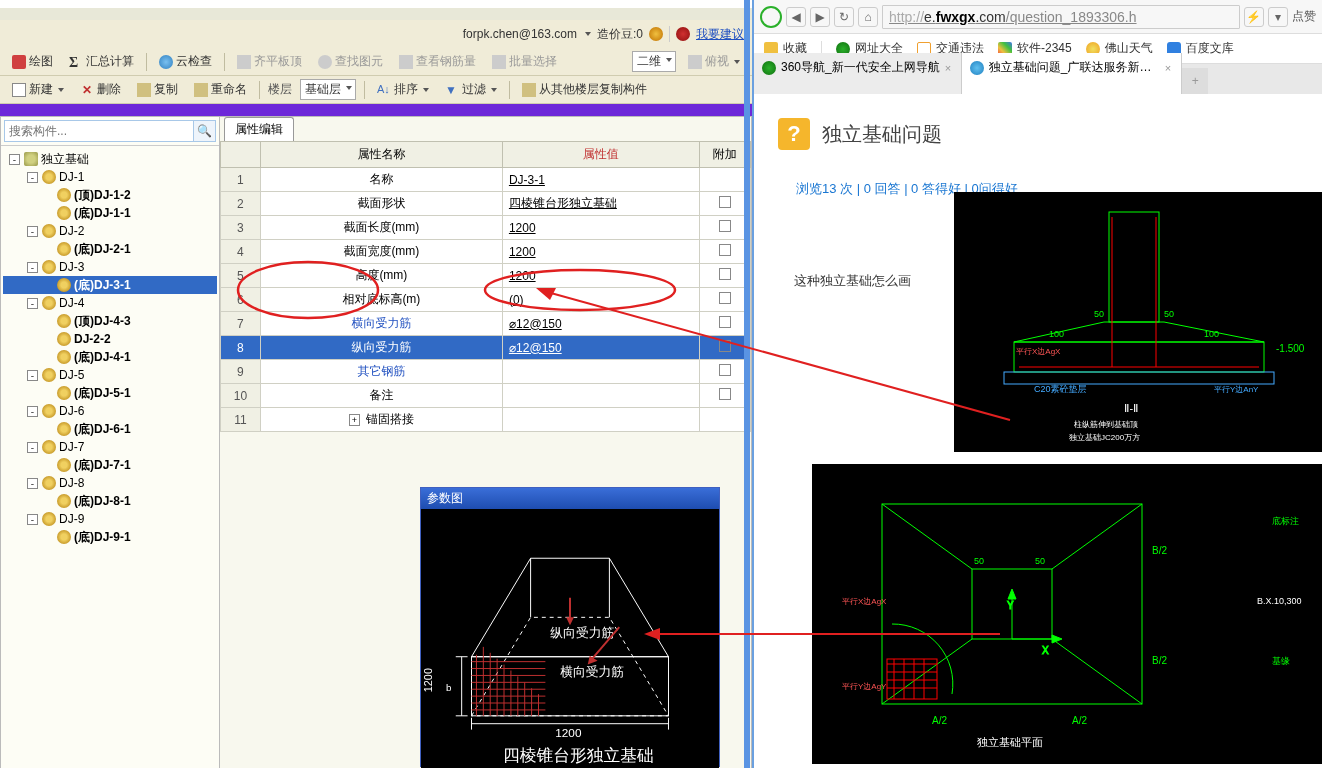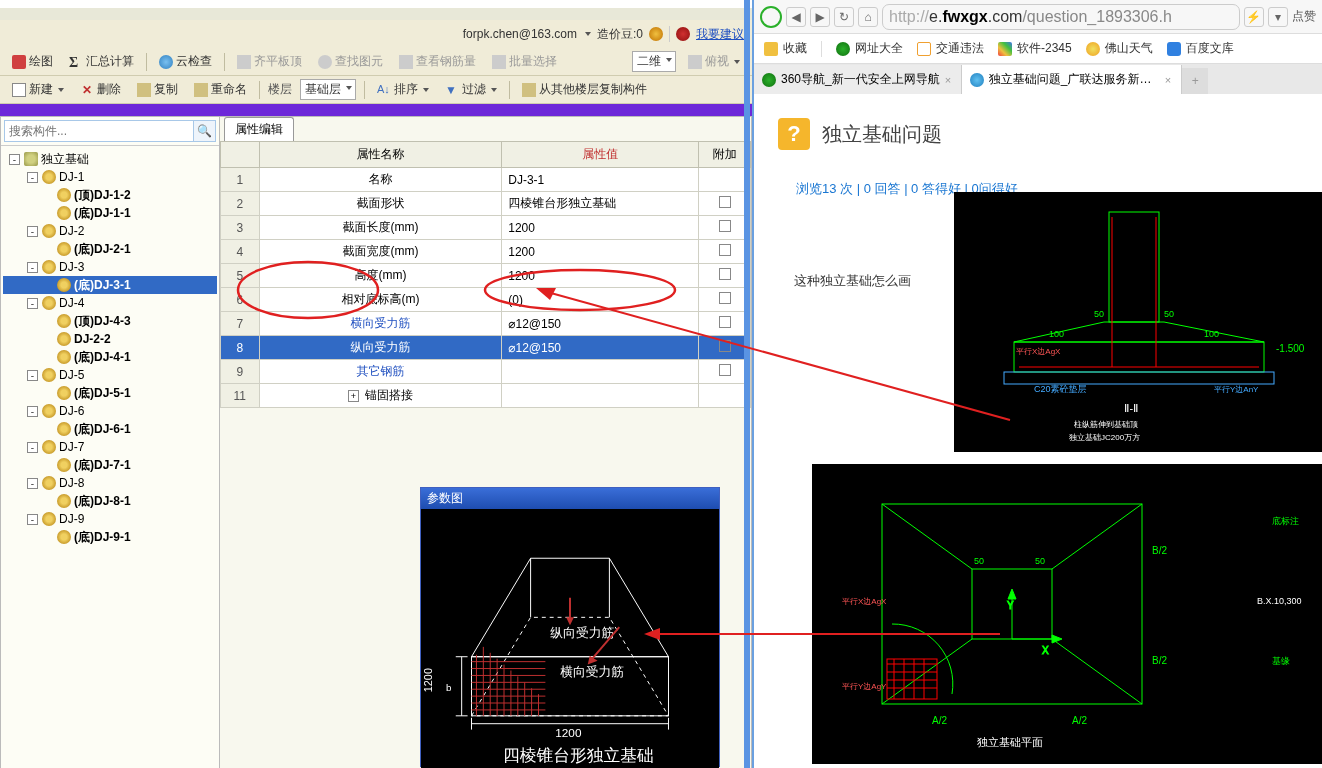--- a/index.html
+++ b/index.html
@@ -42,46 +42,46 @@
 
 .right-panel { flex: 1; background: #f8f8ee; border: 1px solid #bbb; border-left: none; position: relative; display: flex; flex-direction: column; }
 .tab-strip { height: 24px; display: flex; align-items: flex-end; padding-left: 4px; }
 .tab { font-size: 12px; padding: 3px 10px; border: 1px solid #999; border-bottom: none; background: #fff; border-radius: 3px 3px 0 0; }
 .prop-table { border: 1px solid #aaa; background: #fff; font-size: 12px; border-collapse: collapse; }
 .prop-table th { background: #f0f0e4; border: 1px solid #c0c0b0; padding: 4px 6px; font-weight: normal; }
 .prop-table th.val { color: #c03030; }
 .prop-table td { border: 1px solid #d0d0c4; padding: 3px 6px; height: 17px; }
 .prop-table td.rn { background: #f0f0e4; text-align: center; width: 24px; color: #555; }
 .prop-table td.nm { width: 160px; text-align: center; }
-.prop-table td.val { width: 130px; }
+.prop-table td.val { width: 130px; text-decoration: underline; }
 .prop-table td.ck { width: 34px; text-align: center; }
 .prop-table td.ck .box { width: 12px; height: 12px; border: 1px solid #888; display: inline-block; }
 .prop-table tr.sel td { background: #316ac5; color: #fff; }
 .prop-table tr.sel td.rn { background: #316ac5; color: #fff; }
 .prop-table td.nm.blue { color: #2050c0; }
 .prop-table td.nm.plus::before { content: "+"; border: 1px solid #888; font-size: 9px; padding: 0 2px; margin-right: 6px; }
 
 .param-diagram { position: absolute; left: 200px; top: 370px; width: 300px; height: 280px; background: #001048; border: 1px solid #4060c0; }
 .param-diagram .title { background: linear-gradient(#3a6ed8,#1e4db0); color: #fff; font-size: 12px; padding: 2px 6px; }
 .param-diagram svg { width: 100%; height: calc(100% - 18px); background: #000; }
 
 
 .browser { position: absolute; left: 752px; top: 0; width: 570px; height: 768px; background: #fff; border-left: 2px solid #6aa0e0; }
 .br-top { height: 34px; display: flex; align-items: center; gap: 4px; padding: 0 6px; background: #f7f7f7; border-bottom: 1px solid #ddd; }
 .navbtn { width: 20px; height: 20px; border: 1px solid #ccc; border-radius: 3px; display: flex; align-items: center; justify-content: center; font-size: 12px; color: #666; cursor: pointer; }
 .circ { width: 22px; height: 22px; border: 2px solid #2ab02a; border-radius: 50%; }
-.addr { flex: 1; border: 1px solid #ccc; border-radius: 7px; padding: 3px 6px; font-size: 16px; color: #888; overflow: hidden; white-space: nowrap; }
+.addr { flex: 1; border: 1px solid #ccc; border-radius: 1px; padding: 3px 6px; font-size: 14px; color: #888; overflow: hidden; white-space: nowrap; text-decoration: underline; }
 .addr .prot { color: #aaa; }
 
 .fav-bar { height: 30px; display: flex; align-items: center; gap: 14px; padding: 0 10px; font-size: 12px; border-bottom: 1px solid #ddd; color: #333; }
 .fav-bar .fav { display: flex; align-items: center; gap: 5px; cursor: pointer; }
 .fav .fic { width: 14px; height: 14px; border-radius: 2px; }
 
 .tabs-bar { height: 30px; display: flex; align-items: flex-end; background: #e8e8e8; font-size: 12px; }
-.btab { padding: 6px 10px 6px 8px; display: flex; align-items: center; gap: 5px; border-right: 1px solid #ccc; background: #ececec; cursor: pointer; max-width: 220px; overflow: hidden; white-space: nowrap; }
+.btab { padding: 6px 10px 18px 8px; display: flex; align-items: center; gap: 5px; border-right: 1px solid #ccc; background: #ececec; cursor: pointer; max-width: 220px; overflow: hidden; white-space: nowrap; }
 .btab.active { background: #fff; }
 .btab .tx { overflow: hidden; text-overflow: ellipsis; }
 .btab .x { color: #999; font-size: 11px; }
 .btab .tic { width: 14px; height: 14px; border-radius: 50%; }
 .newtab { width: 26px; text-align: center; color: #999; background: #ddd; padding: 6px 0; cursor: pointer; }
 
 .page { padding: 24px 24px 0 24px; height: calc(100% - 94px); overflow: hidden; position: relative; }
 .page h1 { display: flex; align-items: center; gap: 12px; font-size: 20px; font-weight: normal; color: #444; margin-bottom: 30px; }
 .qmark { width: 32px; height: 32px; background: #f5b62c; border-radius: 4px; color: #fff; font-size: 22px; font-weight: bold; display: flex; align-items: center; justify-content: center; }
 .stats { color: #1976d2; font-size: 13px; margin-left: 18px; margin-bottom: 14px; }
@@ -371,20 +371,26 @@
             </tr>
             <tr class="sel">
               <td class="rn">8</td>
               <td class="nm">纵向受力筋</td>
               <td class="val">⌀12@150</td>
               <td class="ck"><span class="box"></span></td>
             </tr>
             <tr>
               <td class="rn">9</td>
               <td class="nm blue">其它钢筋</td>
+              <td class="val"></td>
+              <td class="ck"><span class="box"></span></td>
+            </tr>
+            <tr>
+              <td class="rn">10</td>
+              <td class="nm">备注</td>
               <td class="val"></td>
               <td class="ck"><span class="box"></span></td>
             </tr>
             <tr>
               <td class="rn">11</td>
               <td class="nm plus">锚固搭接</td>
               <td class="val"></td>
               <td class="ck"></td>
             </tr>
           </tbody>

